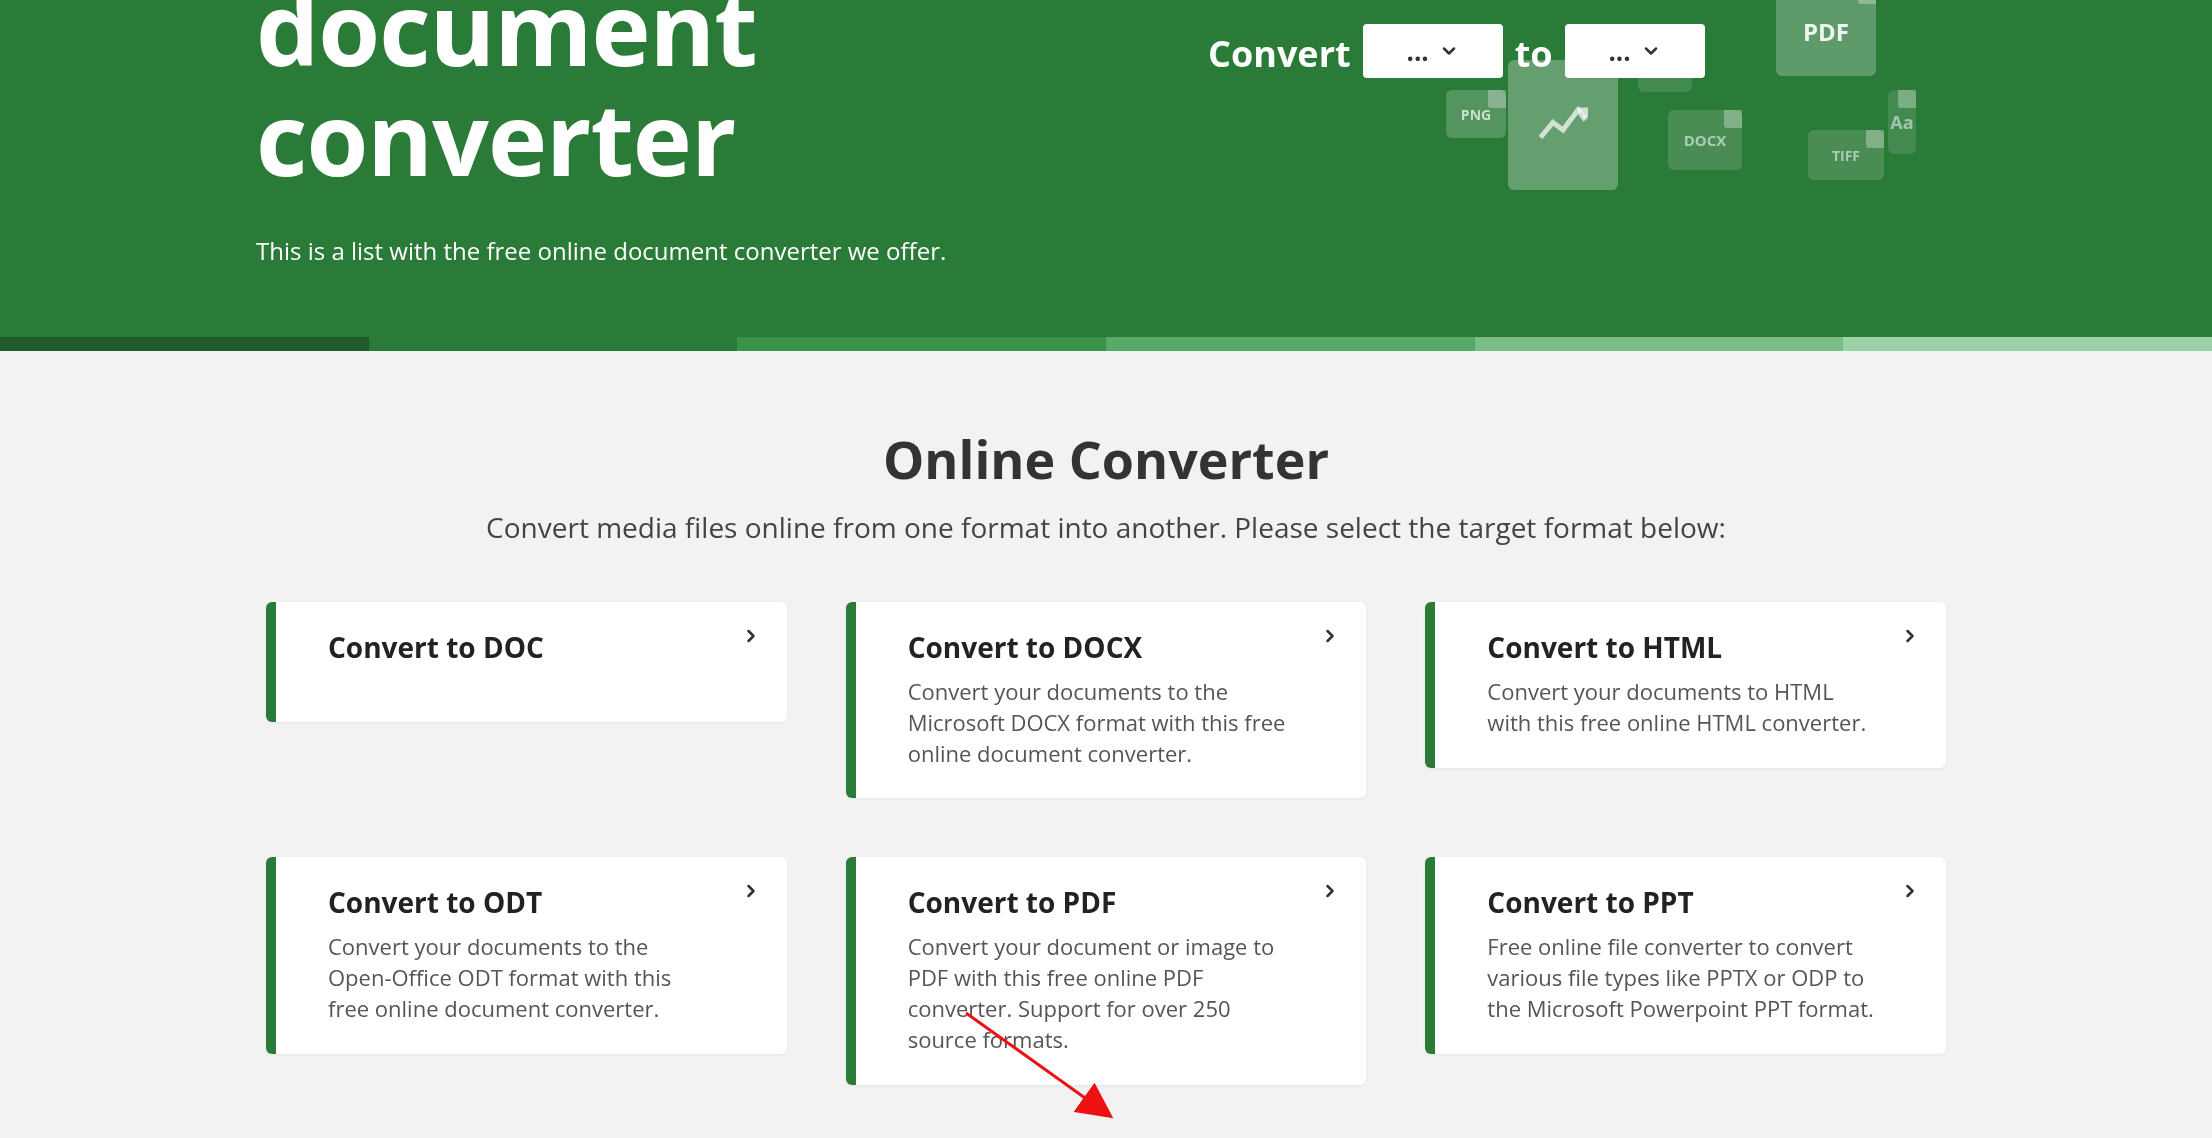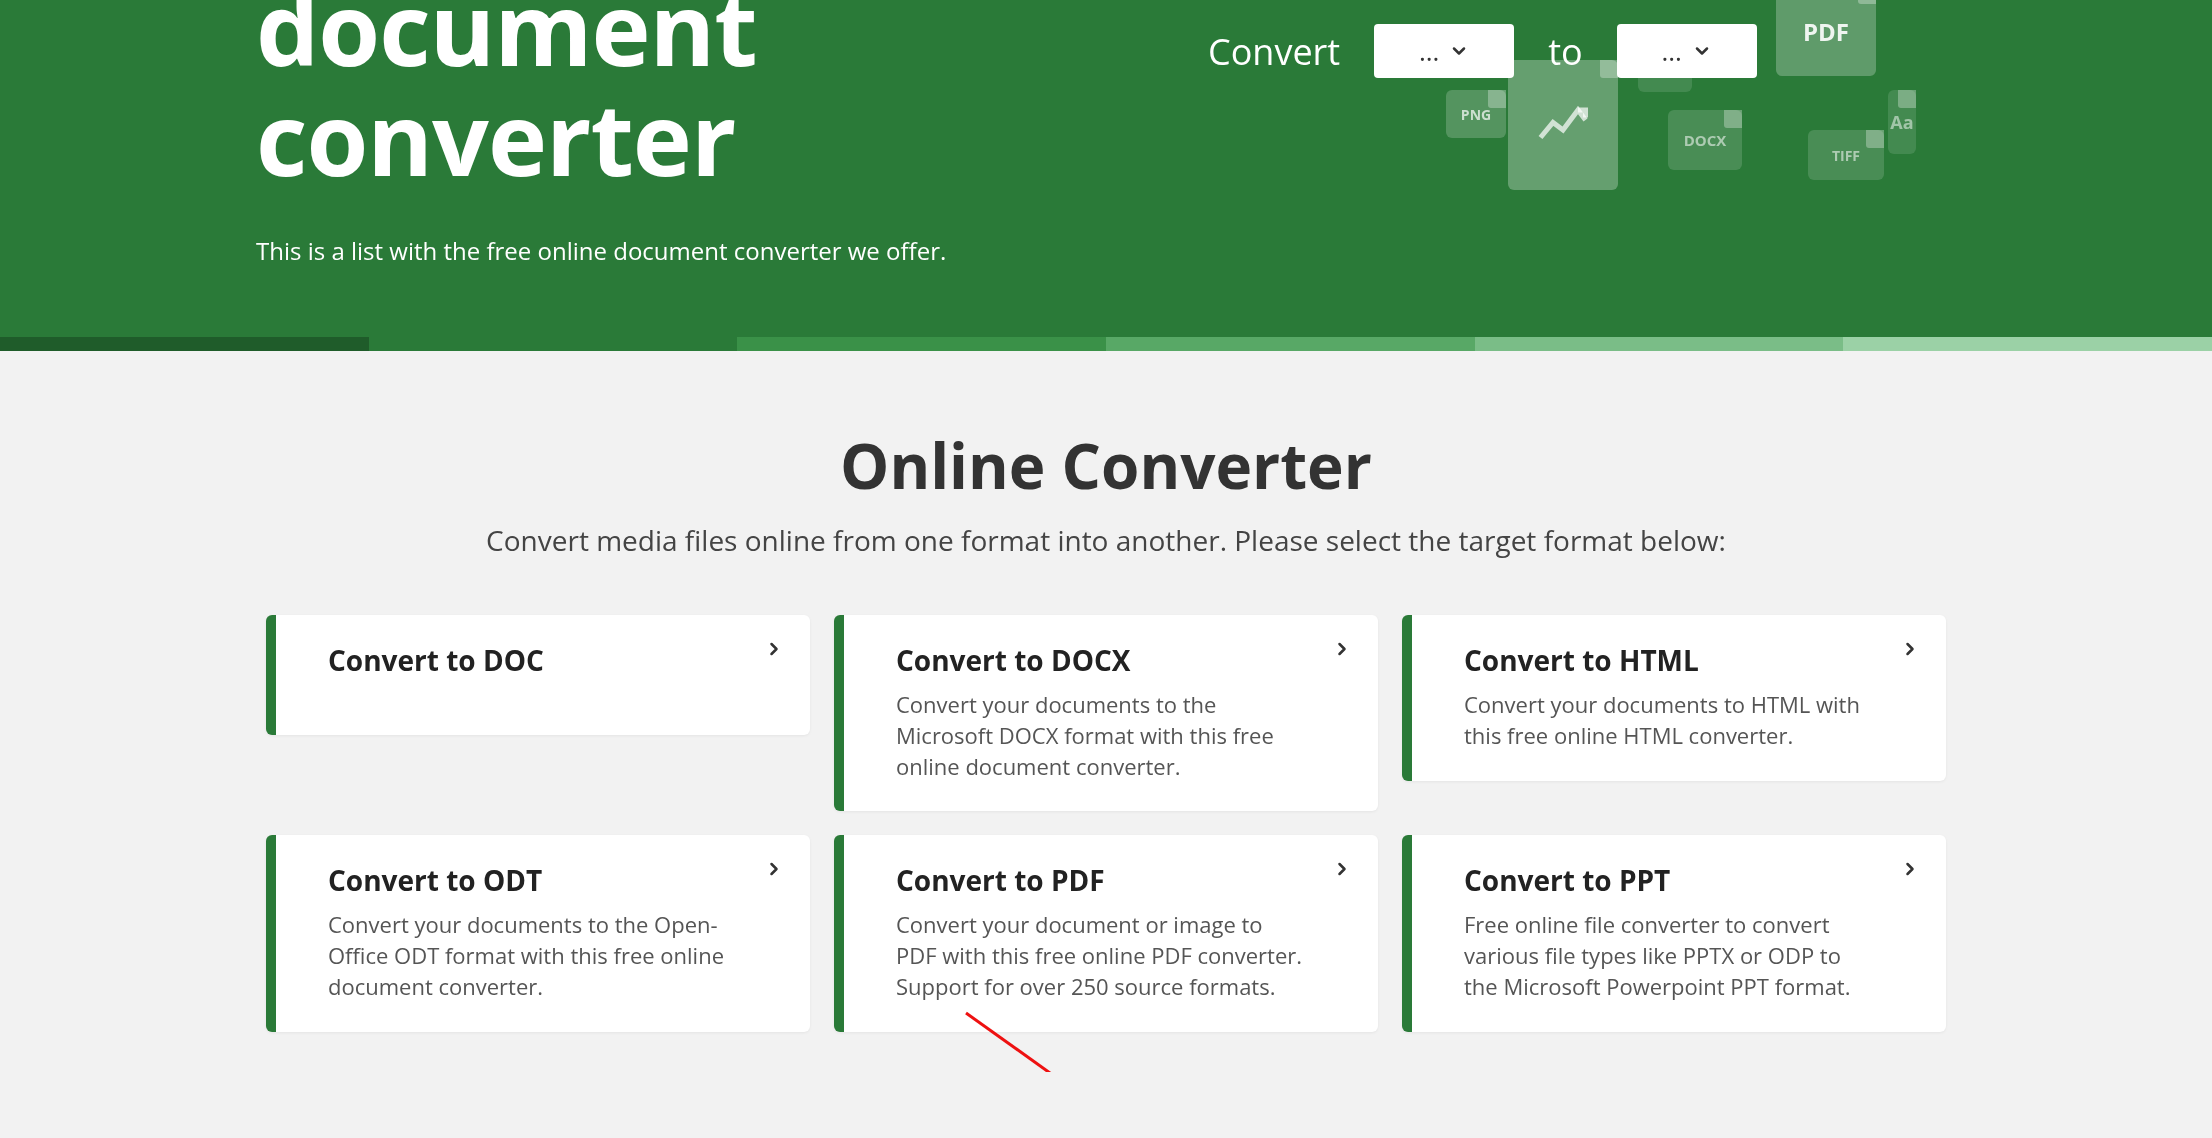--- a/index.html
+++ b/index.html
@@ -39,24 +39,24 @@
   font-weight: 400;
   margin-top: 42px;
 }
 .hero-right {
   flex: 0 0 44%;
   position: relative;
   padding-top: 24px;
 }
 .convert-bar {
   display: flex;
-  align-items: center;
-  gap: 34px;
+  align-items: flex-end;
+  gap: 12px;
   font-size: 36px;
-  font-weight: 400;
+  font-weight: 700;
   position: relative;
   z-index: 2;
 }
 .convert-bar .sel {
   background: #fff;
   color: #333;
   border-radius: 4px;
   width: 140px;
   height: 54px;
   display: flex;
@@ -88,34 +88,34 @@
 .b6 { background: #9bd1a6; }
 
 .content {
   max-width: 1760px;
   margin: 0 auto;
   padding: 72px 40px 40px;
   position: relative;
 }
 .section-title {
   text-align: center;
-  font-size: 62px;
+  font-size: 52px;
   font-weight: 700;
   color: #333;
 }
 .section-sub {
   text-align: center;
   font-size: 28px;
   color: #444;
   margin-top: 14px;
 }
 .cards {
   display: grid;
   grid-template-columns: repeat(3, 1fr);
-  gap: 24px;
+  gap: 59px;
   margin-top: 56px;
   align-items: start;
 }
 .card {
   background: #fff;
   border-left: 10px solid #2a7a38;
   border-radius: 6px;
   padding: 26px 72px 30px 52px;
   position: relative;
   box-shadow: 0 1px 3px rgba(0,0,0,0.06);

